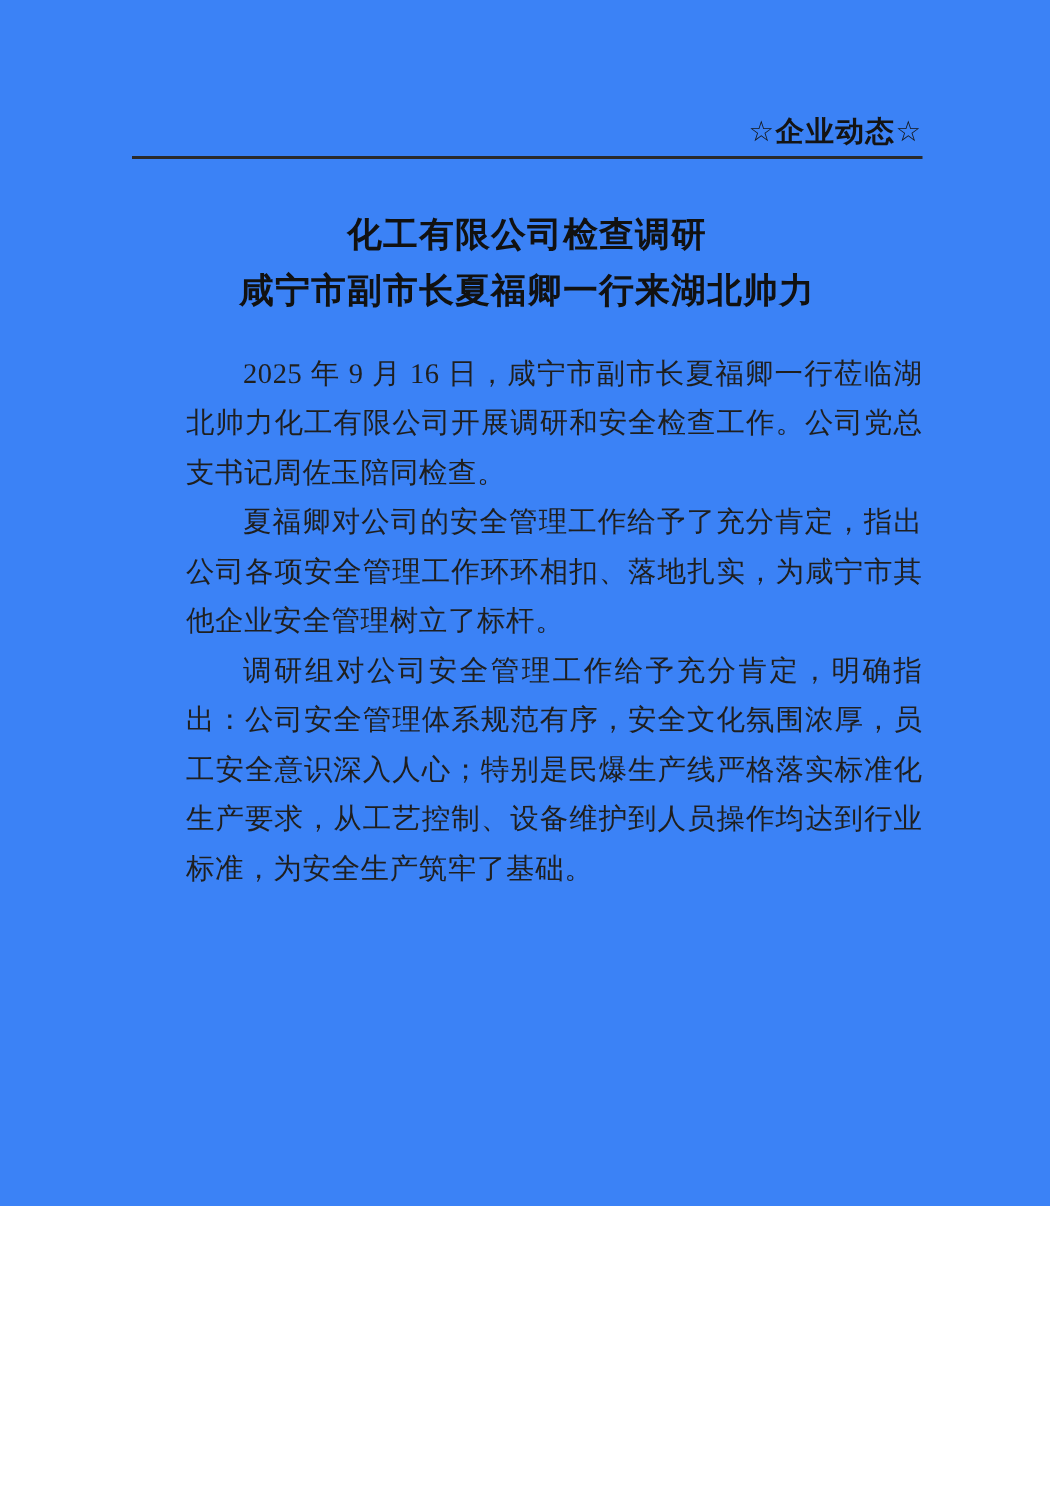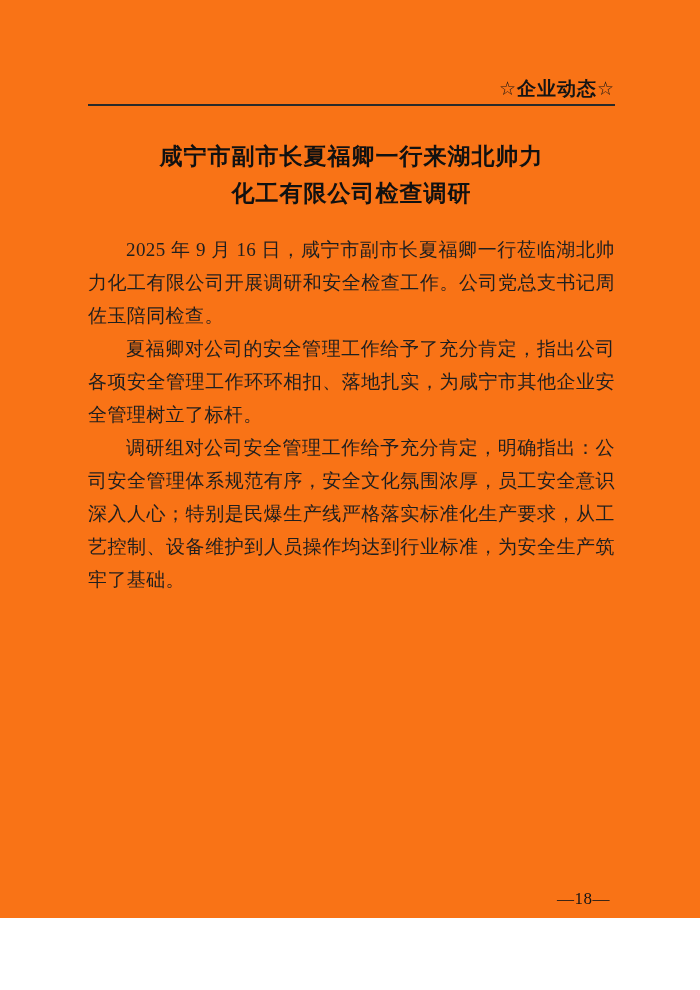--- a/index.html
+++ b/index.html
@@ -3,22 +3,22 @@
 <meta charset="utf-8">
 <style>
   html, body {
     margin: 0;
     padding: 0;
     background: #ffffff;
   }
   .page {
     position: relative;
     width: 700px;
-    height: 918px;
-    background: #f97316;
+    height: 804px;
+    background: #3b82f6;
     overflow: hidden;
     font-family: "Liberation Serif", "DejaVu Serif", serif;
     color: #1f1f1f;
   }
   .content {
     position: absolute;
     left: 88px;
     top: 78px;
     width: 527px;
   }
@@ -41,20 +41,21 @@
     margin: 32px 0 0 0;
     text-align: center;
     font-weight: bold;
     font-size: 23px;
     line-height: 37px;
     color: #111111;
     letter-spacing: 1px;
   }
   .body-block {
     margin-top: 21px;
+    margin-left: 36px;
   }
   .body-block p {
     margin: 0;
     font-size: 19px;
     line-height: 33px;
     text-align: justify;
     text-indent: 2em;
     color: #1f1f1f;
     letter-spacing: 0.4px;
   }
@@ -72,22 +73,22 @@
 <body>
 
 <div class="page">
   <div class="content">
 
     <div class="header-row">☆企业动态☆</div>
 
     <div class="header-rule"></div>
 
     <h1 class="article-title">
+      <div>化工有限公司检查调研</div>
       <div>咸宁市副市长夏福卿一行来湖北帅力</div>
-      <div>化工有限公司检查调研</div>
     </h1>
 
     <div class="body-block">
       <p>2025 年 9 月 16 日，咸宁市副市长夏福卿一行莅临湖北帅力化工有限公司开展调研和安全检查工作。公司党总支书记周佐玉陪同检查。</p>
       <p>夏福卿对公司的安全管理工作给予了充分肯定，指出公司各项安全管理工作环环相扣、落地扎实，为咸宁市其他企业安全管理树立了标杆。</p>
       <p>调研组对公司安全管理工作给予充分肯定，明确指出：公司安全管理体系规范有序，安全文化氛围浓厚，员工安全意识深入人心；特别是民爆生产线严格落实标准化生产要求，从工艺控制、设备维护到人员操作均达到行业标准，为安全生产筑牢了基础。</p>
     </div>
 
   </div>
 

